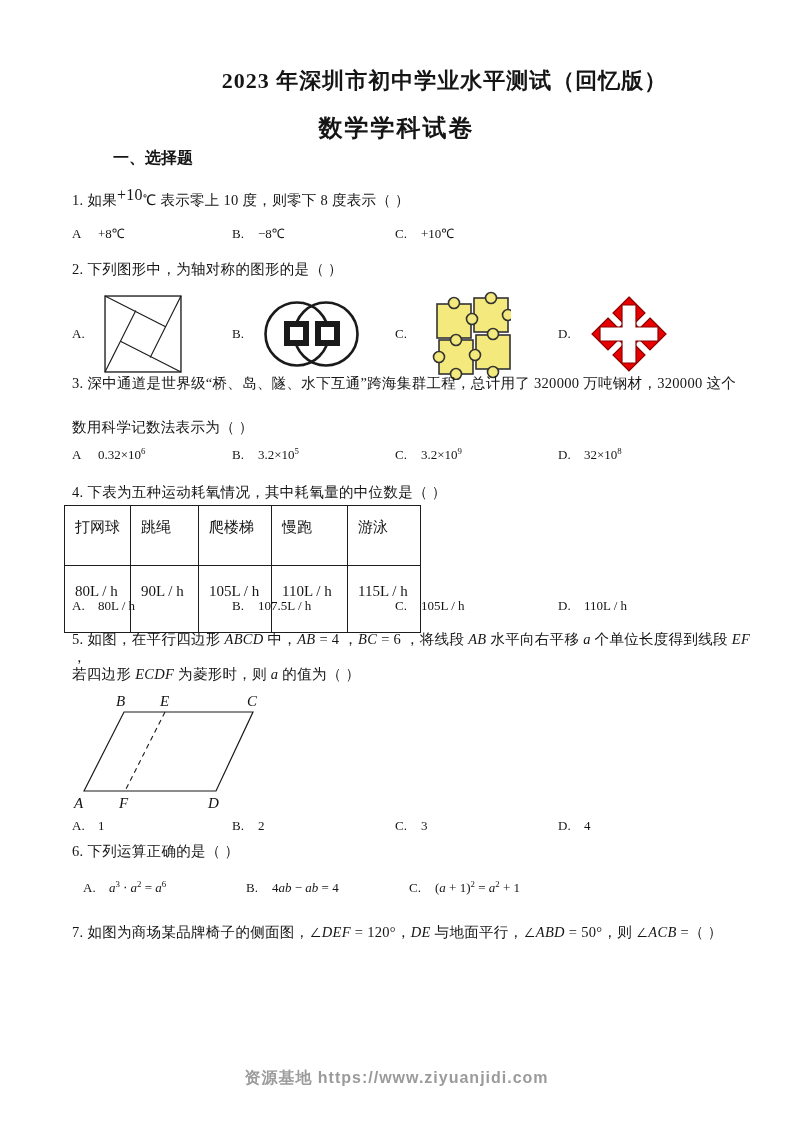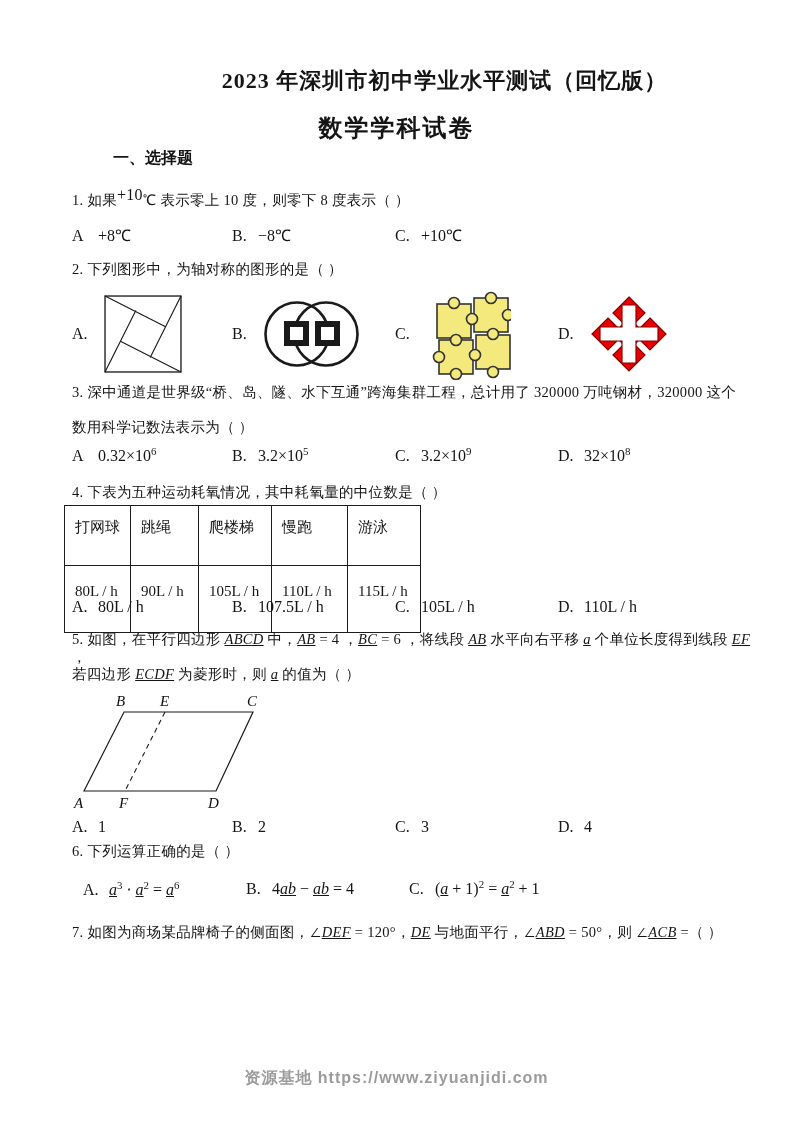--- a/index.html
+++ b/index.html
@@ -2,27 +2,27 @@
 <html><head>
 <meta charset="utf-8">
 <style>
   html,body{margin:0;padding:0;background:#ffffff;}
   body{width:793px;height:1122px;position:relative;font-family:"Liberation Serif",serif;color:#151515;overflow:hidden;}
   .abs{position:absolute;}
   .title1{top:66px;left:0;width:100%;text-align:center;font-size:22px;font-weight:700;letter-spacing:1px;padding-left:48px;}
   .title2{top:112px;left:0;width:100%;text-align:center;font-size:24px;font-weight:700;letter-spacing:2px;}
   .section{top:148px;left:72px;font-size:16px;font-weight:700;margin-left:41px;}
   .stem{left:72px;right:40px;font-size:14.5px;letter-spacing:.3px;line-height:18px;}
-  .opts{left:72px;right:30px;display:grid;grid-template-columns:160px 163px 163px 1fr;font-size:16px;}
+  .opts{left:72px;right:30px;display:grid;grid-template-columns:160px 163px 163px 1fr;font-size:13px;}
   .opts-q6{grid-template-columns:163px 163px 165px 1fr;margin-left:11px;}
   .opt{white-space:nowrap;}
   .opt-label{display:inline-block;min-width:26px;}
   .fig-opt{display:flex;align-items:center;gap:14px;}
   .fig-opt .opt-label{min-width:18px;}
-  .seg-m{font-style:italic;font-family:"Liberation Serif",serif;text-decoration:underline;}
+  .seg-m{font-style:italic;font-family:"Liberation Serif",serif;}
   .seg-sup{vertical-align:super;font-size:0.68em;line-height:0;}
   .seg-raised{vertical-align:5px;font-size:1.1em;}
   table.oxy{border-collapse:collapse;font-size:15px;}
   table.oxy td{border:1.6px solid #1d1d1d;padding:0 0 16px 10px;}
   table.oxy tr.hdr td{height:43px;}
   table.oxy tr.val td{height:50px;}
   .figure5 text{font-style:italic;font-size:15px;font-family:"Liberation Serif",serif;fill:#111;}
   .footer{top:1068px;left:0;width:100%;text-align:center;font-family:"Liberation Sans",sans-serif;font-size:16px;color:#9b9b9b;letter-spacing:1px;font-weight:bold;}
 </style>
 </head>
@@ -90,21 +90,21 @@
         <path d="M60,23 L76,39 L60,55 L44,39 Z"></path>
         <path d="M39,44 L55,60 L39,76 L23,60 Z"></path>
         <path d="M18,23 L34,39 L18,55 L2,39 Z"></path>
         <path d="M39,23 L55,39 L39,55 L23,39 Z"></path>
       </g>
       <path d="M32,10 h14 v22 h22 v14 h-22 v22 h-14 v-22 h-22 v-14 h22 Z" fill="#ffffff" stroke="#8b0000" stroke-width="1.2"></path>
     </svg>
   </div>
 </div>
 
-<div class="abs stem" style="top:383px"><span class="seg-t">3. 深中通道是世界级“桥、岛、隧、水下互通”跨海集群工程，总计用了 320000 万吨钢材，320000 这个</span></div>
+<div class="abs stem" style="top:374px"><span class="seg-t">3. 深中通道是世界级“桥、岛、隧、水下互通”跨海集群工程，总计用了 320000 万吨钢材，320000 这个</span></div>
 <div class="abs stem" style="top:418px"><span class="seg-t">数用科学记数法表示为（      ）</span></div>
 <div class="abs opts" style="top:447px">
   <div class="opt"><span class="opt-label">A</span><span><span class="seg-t">0.32×10</span><span class="seg-sup">6</span></span></div>
   <div class="opt"><span class="opt-label">B.</span><span><span class="seg-t">3.2×10</span><span class="seg-sup">5</span></span></div>
   <div class="opt"><span class="opt-label">C.</span><span><span class="seg-t">3.2×10</span><span class="seg-sup">9</span></span></div>
   <div class="opt"><span class="opt-label">D.</span><span><span class="seg-t">32×10</span><span class="seg-sup">8</span></span></div>
 </div>
 
 <div class="abs stem" style="top:483px"><span class="seg-t">4. 下表为五种运动耗氧情况，其中耗氧量的中位数是（      ）</span></div>
 <table class="oxy abs" style="top:505px;left:64px">

